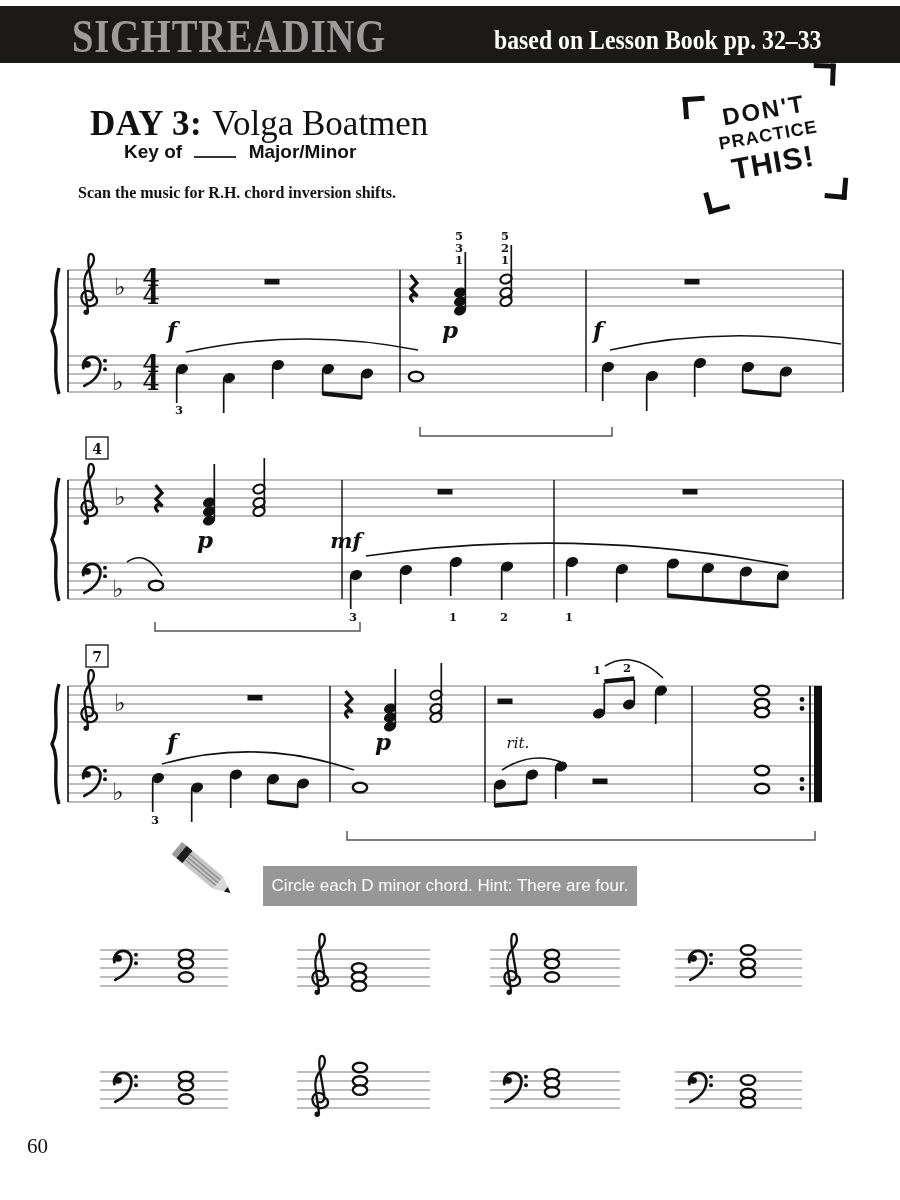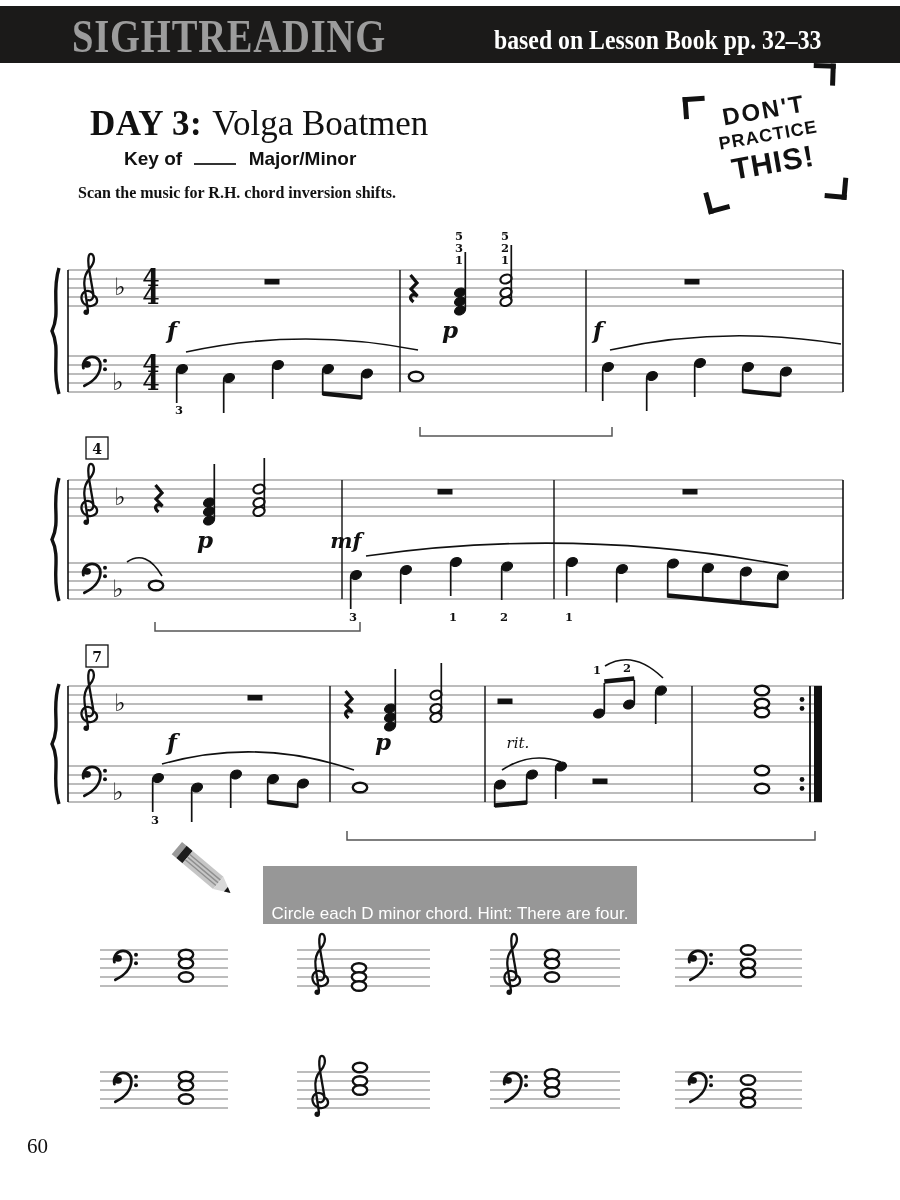--- a/index.html
+++ b/index.html
@@ -6,39 +6,39 @@
   .page{position:relative;width:900px;height:1200px;background:#fff;overflow:hidden;
         font-family:"Liberation Serif",serif;color:#111;}
   .header-bar{position:absolute;left:0;top:6px;width:900px;height:57px;background:#1b1a19;}
   .h-title{position:absolute;left:72px;top:3px;font-weight:bold;font-size:47px;letter-spacing:1px;
            color:#9c9c9c;transform:scaleX(.82);transform-origin:left;white-space:nowrap;}
   .h-sub{position:absolute;left:494px;top:19px;font-weight:bold;font-size:27px;color:#fff;
          transform:scaleX(.88);transform-origin:left;white-space:nowrap;}
   .day-title{position:absolute;left:78px;top:104px;white-space:nowrap;margin-left:12px;}
   .day-label{font-weight:bold;font-size:35px;letter-spacing:.5px;}
   .piece-title{font-size:35px;margin-left:6px;}
-  .key-line{position:absolute;left:124px;top:148px;font-family:"Liberation Sans",sans-serif;
+  .key-line{position:absolute;left:124px;top:141px;font-family:"Liberation Sans",sans-serif;
             font-weight:bold;font-size:19px;white-space:nowrap;}
   .key-blank{display:inline-block;width:42px;height:15px;border-bottom:2.2px solid #333;margin:0 7px;}
   .instruction{position:absolute;left:78px;top:184px;font-weight:bold;font-size:16px;}
   .stamp{position:absolute;left:700px;top:88px;width:138px;height:104px;transform:rotate(-10deg);
          font-family:"Liberation Sans",sans-serif;font-weight:bold;text-align:center;color:#111;}
   .stamp .l1{font-size:24px;letter-spacing:2px;margin-top:8px;}
   .stamp .l2{font-size:18px;letter-spacing:1px;margin-top:1px;}
   .stamp .l3{font-size:30px;letter-spacing:1px;margin-top:0px;}
   .cb{position:absolute;width:17px;height:17px;border:0 solid #111;}
   .cb.tl{left:-10px;top:-4px;border-left-width:5px;border-top-width:5px;transform:rotate(6deg);}
   .cb.tr{right:-8px;top:-14px;border-right-width:5px;border-top-width:5px;transform:rotate(12deg);}
   .cb.bl{left:-4px;bottom:-10px;border-left-width:5px;border-bottom-width:5px;transform:rotate(-5deg);}
   .cb.br{right:0px;bottom:-18px;border-right-width:5px;border-bottom-width:5px;transform:rotate(15deg);}
   .music{position:absolute;left:0;top:0;}
   .pencil{position:absolute;left:168px;top:834px;}
-  .banner{position:absolute;left:263px;top:866px;width:374px;height:58px;background:#979797;
+  .banner{position:absolute;left:263px;top:866px;width:374px;height:40px;background:#979797;
           color:#fff;font-family:"Liberation Sans",sans-serif;font-size:17px;
-          display:flex;align-items:flex-end;justify-content:center;white-space:nowrap;}
+          display:flex;align-items:center;justify-content:center;white-space:nowrap;}
   .page-number{position:absolute;left:27px;top:1134px;font-size:21px;}
 </style>
 </head>
 <body>
 
 <div class="page">
 
   <div class="header-bar" style="background: rgb(27, 26, 25);">
     <span class="h-title" style="color: rgb(156, 156, 156);">SIGHTREADING</span>
     <span class="h-sub" style="color: rgb(255, 255, 255);">based on Lesson Book pp. 32–33</span>

